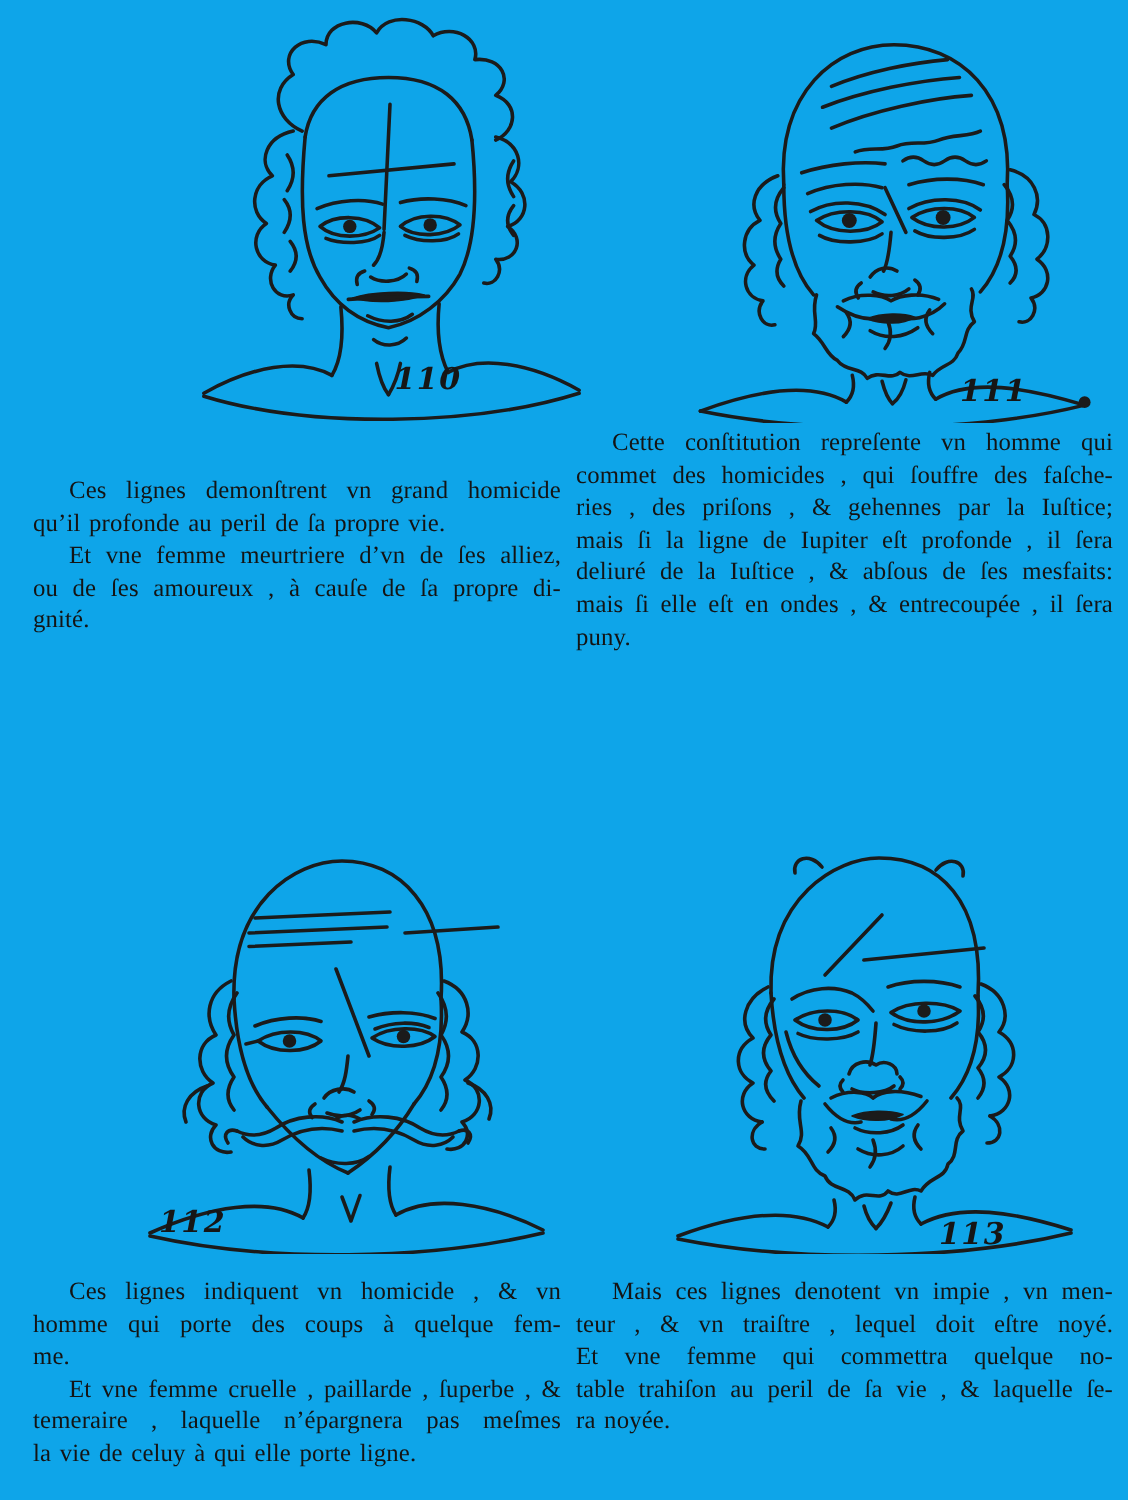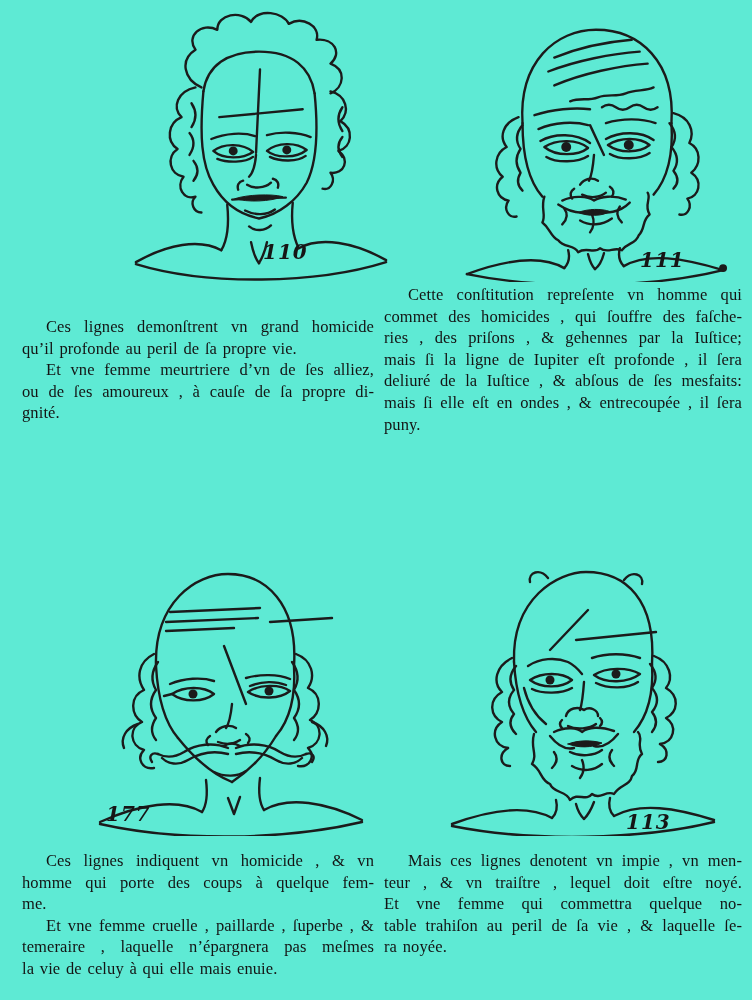--- a/index.html
+++ b/index.html
@@ -4,21 +4,21 @@
 <style>
   html,body{margin:0;padding:0;}
   body{
     background:#e8e8e8;
     font-family:"Liberation Serif","DejaVu Serif",serif;
   }
   .page{
     position:relative;
     width:752px;height:1000px;
     margin:0 auto;
-    background:#5eead4;
+    background:#0ea5e9;
     color:#1a1a1a;
     overflow:hidden;
   }
   .figure{
     position:absolute;
   }
   .figure svg{display:block;}
   .fig-number{
     position:absolute;
     font-family:"DejaVu Serif","Liberation Serif",serif;
@@ -244,21 +244,21 @@
       </g>
       <g>
         <path d="M 134 228 C 136 244 134 254 130 260"></path>
         <path d="M 188 226 C 186 242 188 252 192 258"></path>
         <path d="M 156 246 L 162 262 M 168 245 L 162 262"></path>
         <path d="M 130 260 C 106 246 68 252 28 270"></path>
         <path d="M 192 258 C 216 244 254 250 290 268"></path>
         <path d="M 28 272 C 108 290 214 288 290 270"></path>
       </g>
     </svg>
-    <span class="fig-number" style="left:34px;top:250px;">177</span>
+    <span class="fig-number" style="left:34px;top:250px;">112</span>
   </div>
 
   <div class="figure" style="left:428px;top:552px;width:310px;height:284px;">
     <svg class="woodcut" width="310" height="284" viewBox="0 0 310 284">
       <g>
         <path d="M 86 110 C 84 46 130 20 158 20 C 198 20 228 48 224 112"></path>
         <path d="M 120 26 C 112 16 100 20 102 30"></path>
         <path d="M 196 28 C 204 18 216 22 214 32"></path>
         <path d="M 86 110 C 88 144 96 166 108 180"></path>
         <path d="M 224 112 C 226 144 218 166 206 180"></path>
@@ -319,21 +319,21 @@
 
   <div class="text-block" style="left:22px;top:850px;width:352px;">
       <div>
         <div class="tline first">Ces lignes indiquent vn homicide , &amp; vn</div>
         <div class="tline">homme qui porte des coups à quelque fem-</div>
         <div class="tline last">me.</div>
       </div>
       <div>
         <div class="tline first">Et vne femme cruelle , paillarde , ſuperbe , &amp;</div>
         <div class="tline">temeraire , laquelle n’épargnera pas meſmes</div>
-        <div class="tline last">la vie de celuy à qui elle mais enuie.</div>
+        <div class="tline last">la vie de celuy à qui elle porte ligne.</div>
       </div>
     </div>
 
   <div class="text-block" style="left:384px;top:850px;width:358px;">
       <div>
         <div class="tline first">Mais ces lignes denotent vn impie , vn men-</div>
         <div class="tline">teur , &amp; vn traiſtre , lequel doit eſtre noyé.</div>
         <div class="tline">Et vne femme qui commettra quelque no-</div>
         <div class="tline">table trahiſon au peril de ſa vie , &amp; laquelle ſe-</div>
         <div class="tline last">ra noyée.</div>

